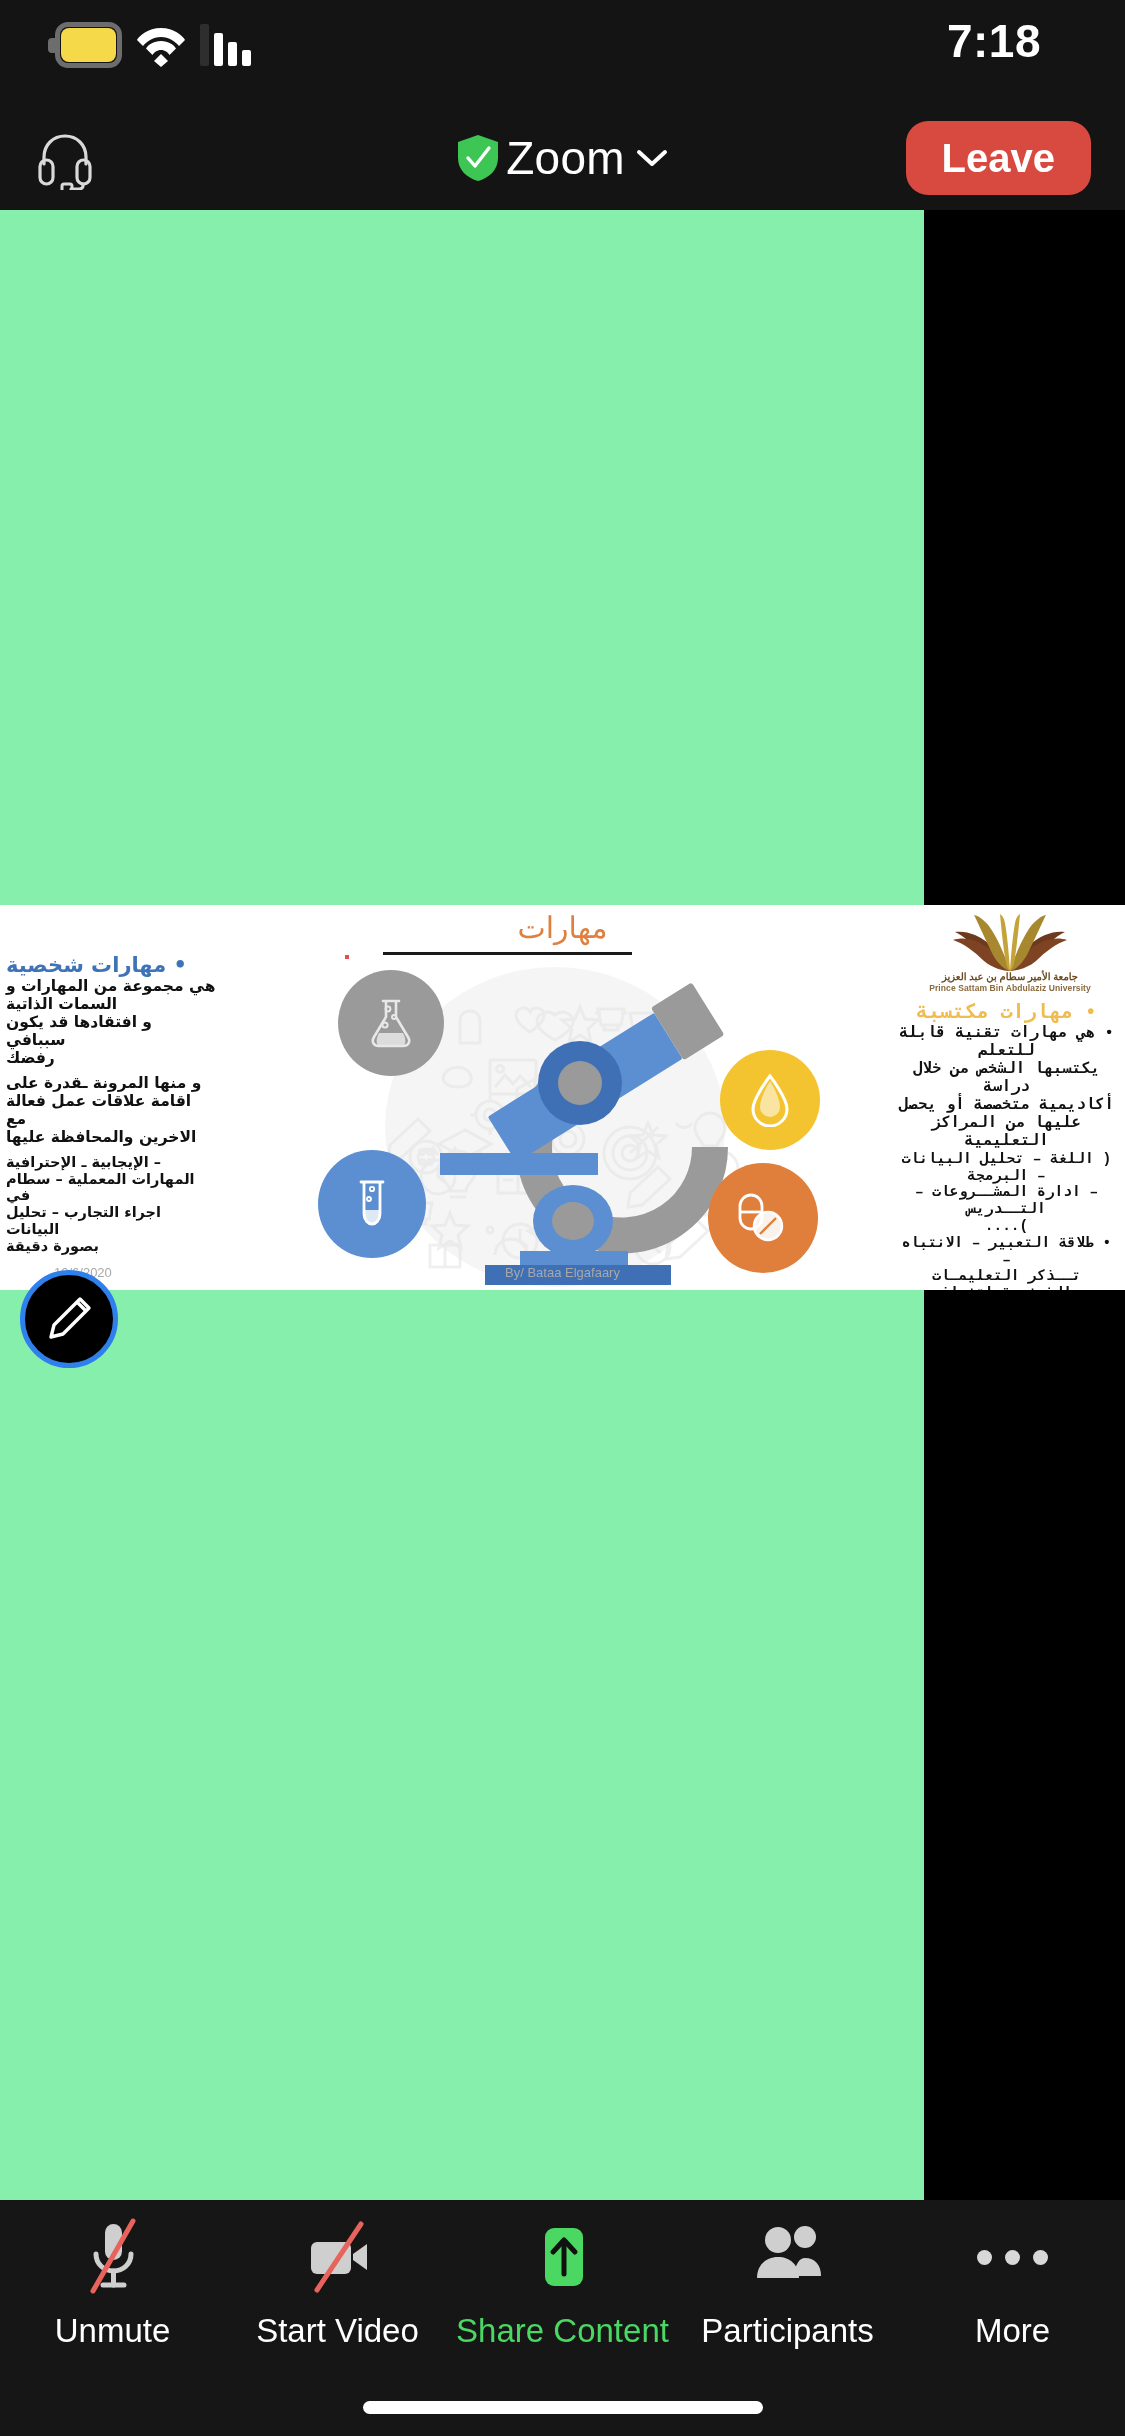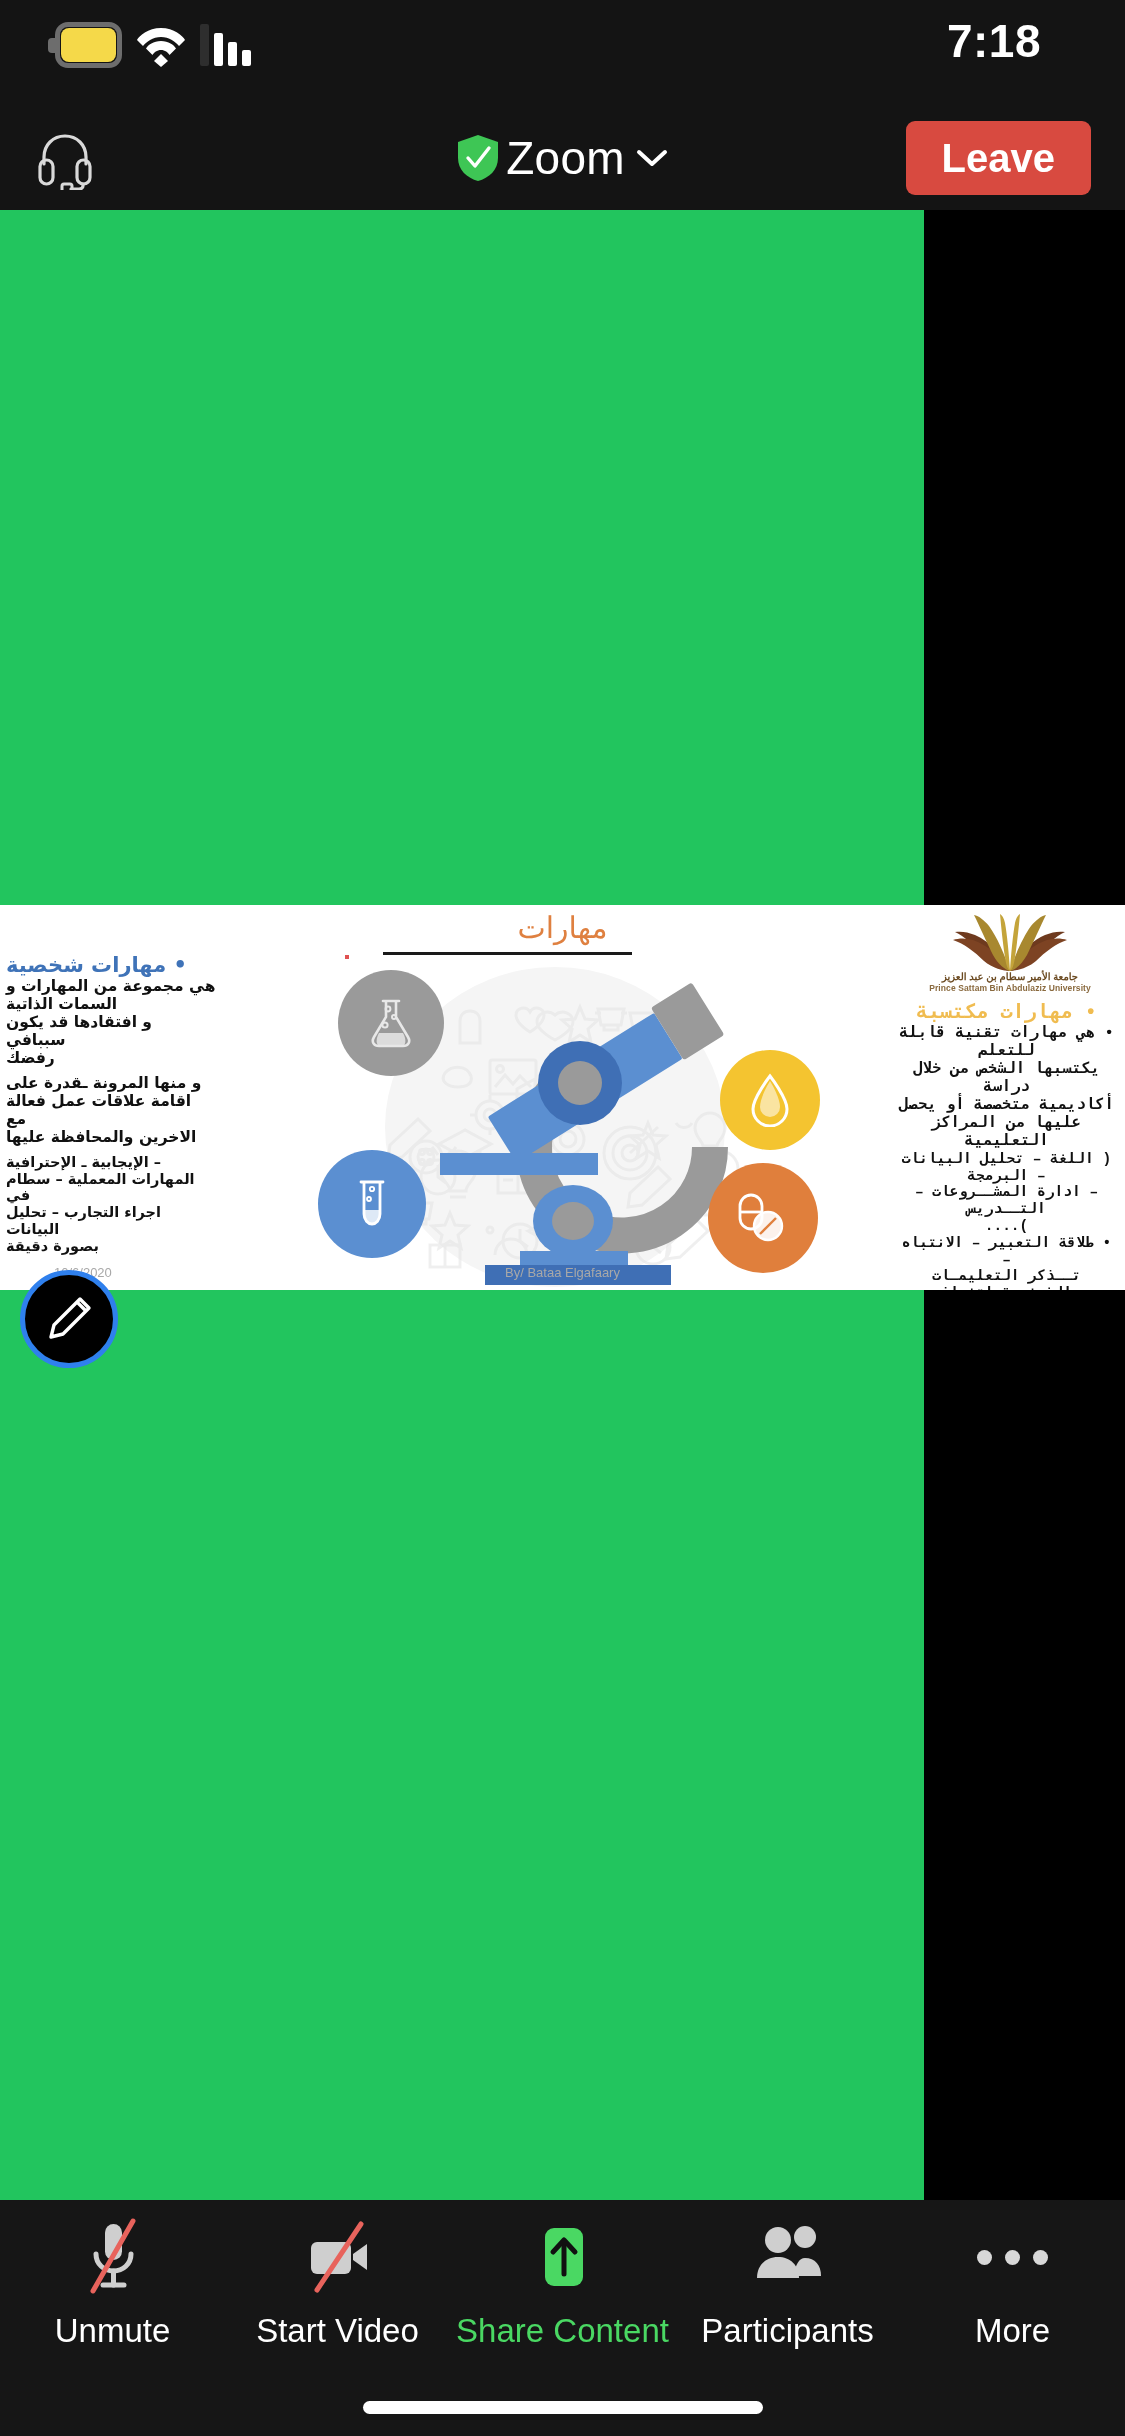--- a/index.html
+++ b/index.html
@@ -53,31 +53,31 @@
   .nav-center{
     position:absolute; left:0; top:0; width:1125px; height:105px;
     display:flex; align-items:center; justify-content:center; gap:7px;
   }
   .shield{ width:42px; height:48px; flex:none; }
   .nav-title{ color:#fff; font-size:46px; font-weight:400; letter-spacing:0.2px; }
   .chev{ width:32px; height:20px; flex:none; margin-left:4px; }
   .leave-btn{
     position:absolute; right:34px; top:16px;
     background:#d84a40; color:#fff;
-    border:none; border-radius:9px;
+    border:none; border-radius:22px;
     padding:0 36px; height:74px;
     font-size:40px; font-weight:600;
     font-family:"Liberation Sans", sans-serif;
     display:flex; align-items:center; justify-content:center;
   }
 
   
   .stage{
     position:absolute; top:210px; left:0; width:924px; height:2160px;
-    background:#22c55e;
+    background:#86efac;
   }
 
   
   .slide{
     position:absolute; top:695px; left:0; width:1125px; height:385px;
     background:#ffffff; overflow:hidden;
   }
   .slide-title{
     position:absolute; top:5px; left:0; width:1125px;
     text-align:center;

